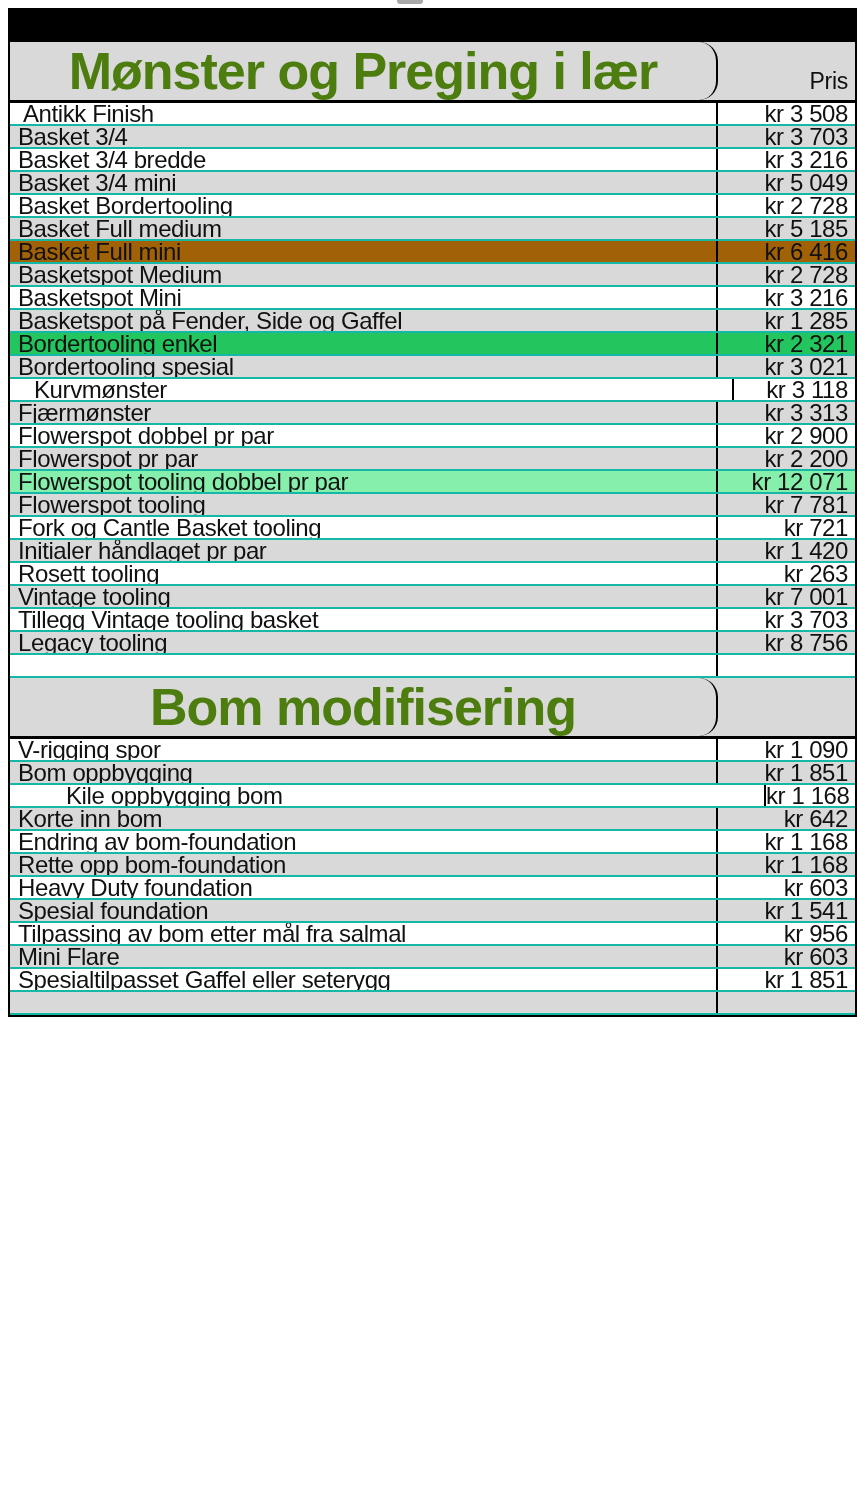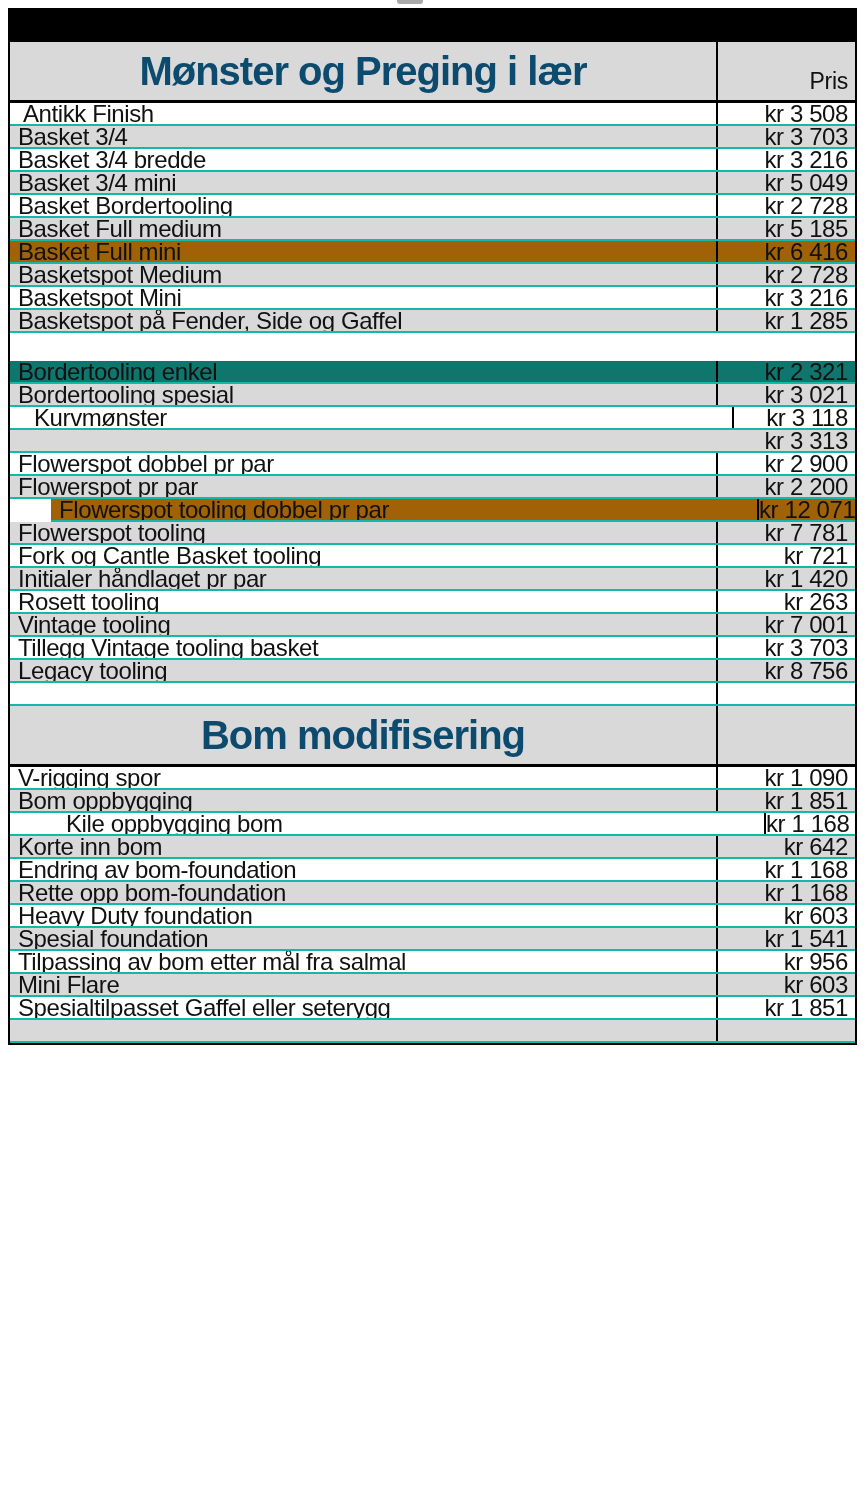--- a/index.html
+++ b/index.html
@@ -18,22 +18,23 @@
     position: absolute; left: 8px; top: 8px; width: 849px;
     border: 2px solid #000; background: #fff;
   }
   .topbar { height: 32px; background: #000; }
   .sect-header {
     display: flex; height: 61px; border-bottom: 3px solid #000;
   }
   .sect-title {
     flex: 0 0 708px; border-right: 2px solid #000;
     display: flex; align-items: center; justify-content: center;
-    font-weight: 700; font-size: 40px; letter-spacing: -1px;
-    color: #0c4a6e;
+    font-weight: 700; font-size: 52px; letter-spacing: -1px;
+    color: #4d7c0f;
+    border-radius: 19px;
   }
   .sect-price {
     flex: 1 1 auto;
     display: flex; align-items: flex-end; justify-content: flex-end;
     padding: 0 7px 5px 0; font-size: 23px; letter-spacing: -0.3px;
   }
   .row {
     display: flex; height: 23px; border-bottom: 2px solid #14b8a6;
   }
   .cell-label {
@@ -93,44 +94,45 @@
       <div class="cell-price">kr 2 728</div>
     </div>
     <div class="row" style="background: rgb(255, 255, 255);">
       <div class="cell-label">Basketspot Mini</div>
       <div class="cell-price">kr 3 216</div>
     </div>
     <div class="row" style="background: rgb(217, 217, 217);">
       <div class="cell-label">Basketspot på Fender, Side og Gaffel</div>
       <div class="cell-price">kr 1 285</div>
     </div>
-    <div class="row" style="background: #0f766e; margin-top: 28px;">
+    <div class="row" style="background: #22c55e;">
       <div class="cell-label">Bordertooling enkel</div>
       <div class="cell-price">kr 2 321</div>
     </div>
     <div class="row" style="background: rgb(217, 217, 217);">
       <div class="cell-label">Bordertooling spesial</div>
       <div class="cell-price">kr 3 021</div>
     </div>
     <div class="row" style="background: rgb(255, 255, 255); padding-left: 16px;">
       <div class="cell-label">Kurvmønster</div>
       <div class="cell-price">kr 3 118</div>
     </div>
     <div class="row" style="background: rgb(217, 217, 217);">
+      <div class="cell-label">Fjærmønster</div>
       <div class="cell-price">kr 3 313</div>
     </div>
     <div class="row" style="background: rgb(255, 255, 255);">
       <div class="cell-label">Flowerspot dobbel pr par</div>
       <div class="cell-price">kr 2 900</div>
     </div>
     <div class="row" style="background: rgb(217, 217, 217);">
       <div class="cell-label">Flowerspot pr par</div>
       <div class="cell-price">kr 2 200</div>
     </div>
-    <div class="row" style="background: #a16207; margin-left: 41px;">
+    <div class="row" style="background: #86efac;">
       <div class="cell-label">Flowerspot tooling dobbel pr par</div>
       <div class="cell-price">kr 12 071</div>
     </div>
     <div class="row" style="background: rgb(217, 217, 217);">
       <div class="cell-label">Flowerspot tooling</div>
       <div class="cell-price">kr 7 781</div>
     </div>
     <div class="row" style="background: rgb(255, 255, 255);">
       <div class="cell-label">Fork og Cantle Basket tooling</div>
       <div class="cell-price">kr 721</div>

